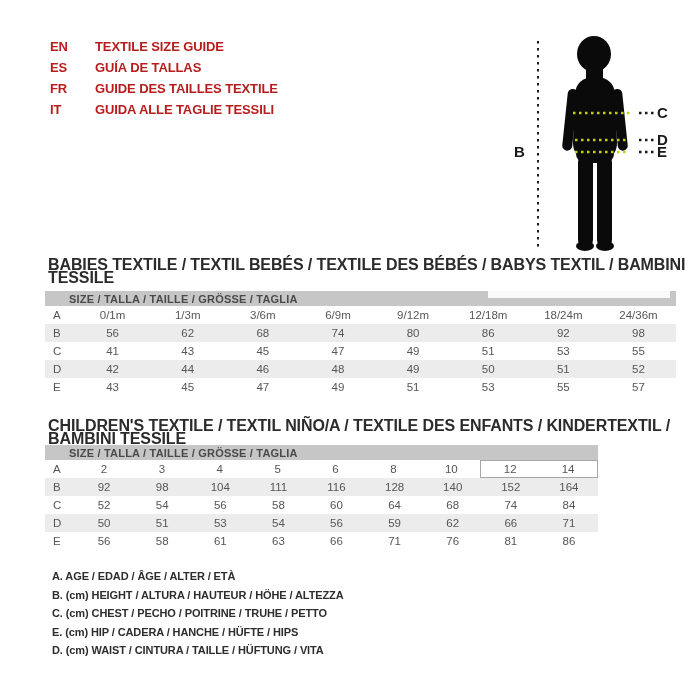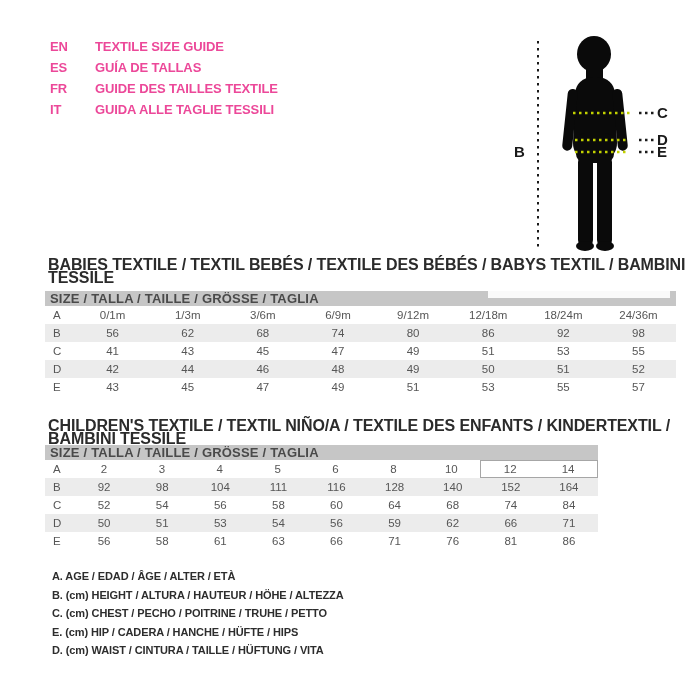--- a/index.html
+++ b/index.html
@@ -8,40 +8,40 @@
   .canvas {
     position: relative; width: 700px; height: 700px;
     background: #ffffff; overflow: hidden;
     font-family: "Liberation Sans", "DejaVu Sans", sans-serif;
     color: #2b2b2b;
   }
 
   
   .lang-list { position: absolute; left: 50px; top: 36px; }
   .lang-row { display: flex; height: 21px; align-items: center;
-    font-size: 13px; font-weight: bold; letter-spacing: -0.1px; color: #ec4899; }
+    font-size: 13px; font-weight: bold; letter-spacing: -0.1px; color: #b91c1c; }
   .lang-code { width: 45px; }
 
   
   .figure { position: absolute; left: 490px; top: 15px; width: 200px; height: 245px; }
   .figure text { font-family: "Liberation Sans", sans-serif; font-size: 15px; font-weight: bold; fill: #1a1a1a; }
 
   
   .section-title { position: absolute; left: 48px; margin: 0;
     font-size: 16px; font-weight: bold; letter-spacing: -0.1px; color: #2b2b2b; line-height: 13px; }
   .babies-title { top: 258px; }
   .children-title { top: 419px; }
 
   
   .size-table { position: absolute; left: 45px; }
   .babies-table { top: 291px; width: 631px; }
   .children-table { top: 445px; width: 553px; }
   .thead { position: relative; height: 15px; background: #c6c6c6;
-    display: flex; align-items: center; padding-left: 5px;
-    font-size: 13px; font-weight: bold; letter-spacing: 0.2px; color: #4a4a4a; }
+    display: flex; align-items: center; padding-left: 24px;
+    font-size: 11px; font-weight: bold; letter-spacing: 0.2px; color: #4a4a4a; }
   .babies-table .thead::after { 
     content: ""; position: absolute; left: 443px; top: 0; width: 182px; height: 7px;
     background: rgba(255,255,255,0.9); }
   .trow { display: flex; height: 18px; align-items: center;
     font-size: 11.5px; color: #565656; }
   .trow.alt { background: #ececec; }
   .cell.rowlabel { width: 30px; padding-left: 8px; }
   .cell.val { flex: 1; text-align: center; }
   .cell.hl { border-top: 1px solid #a6a6a6; border-bottom: 1px solid #a6a6a6; background: #fff;
     height: 18px; line-height: 17px; }

